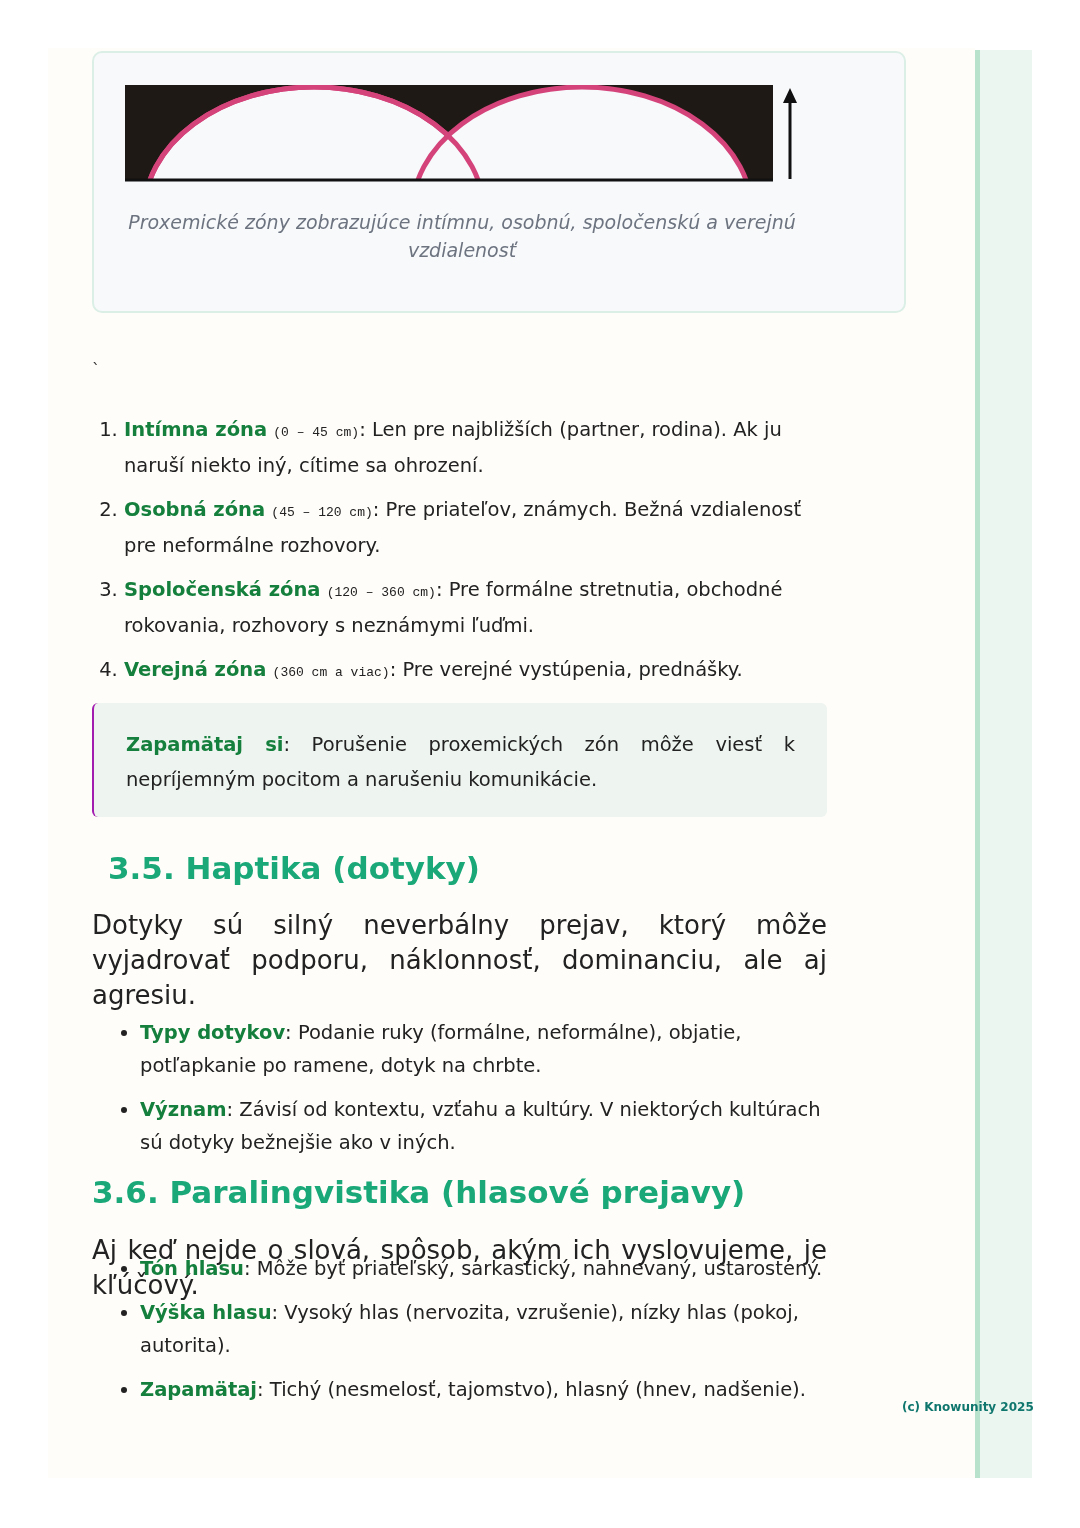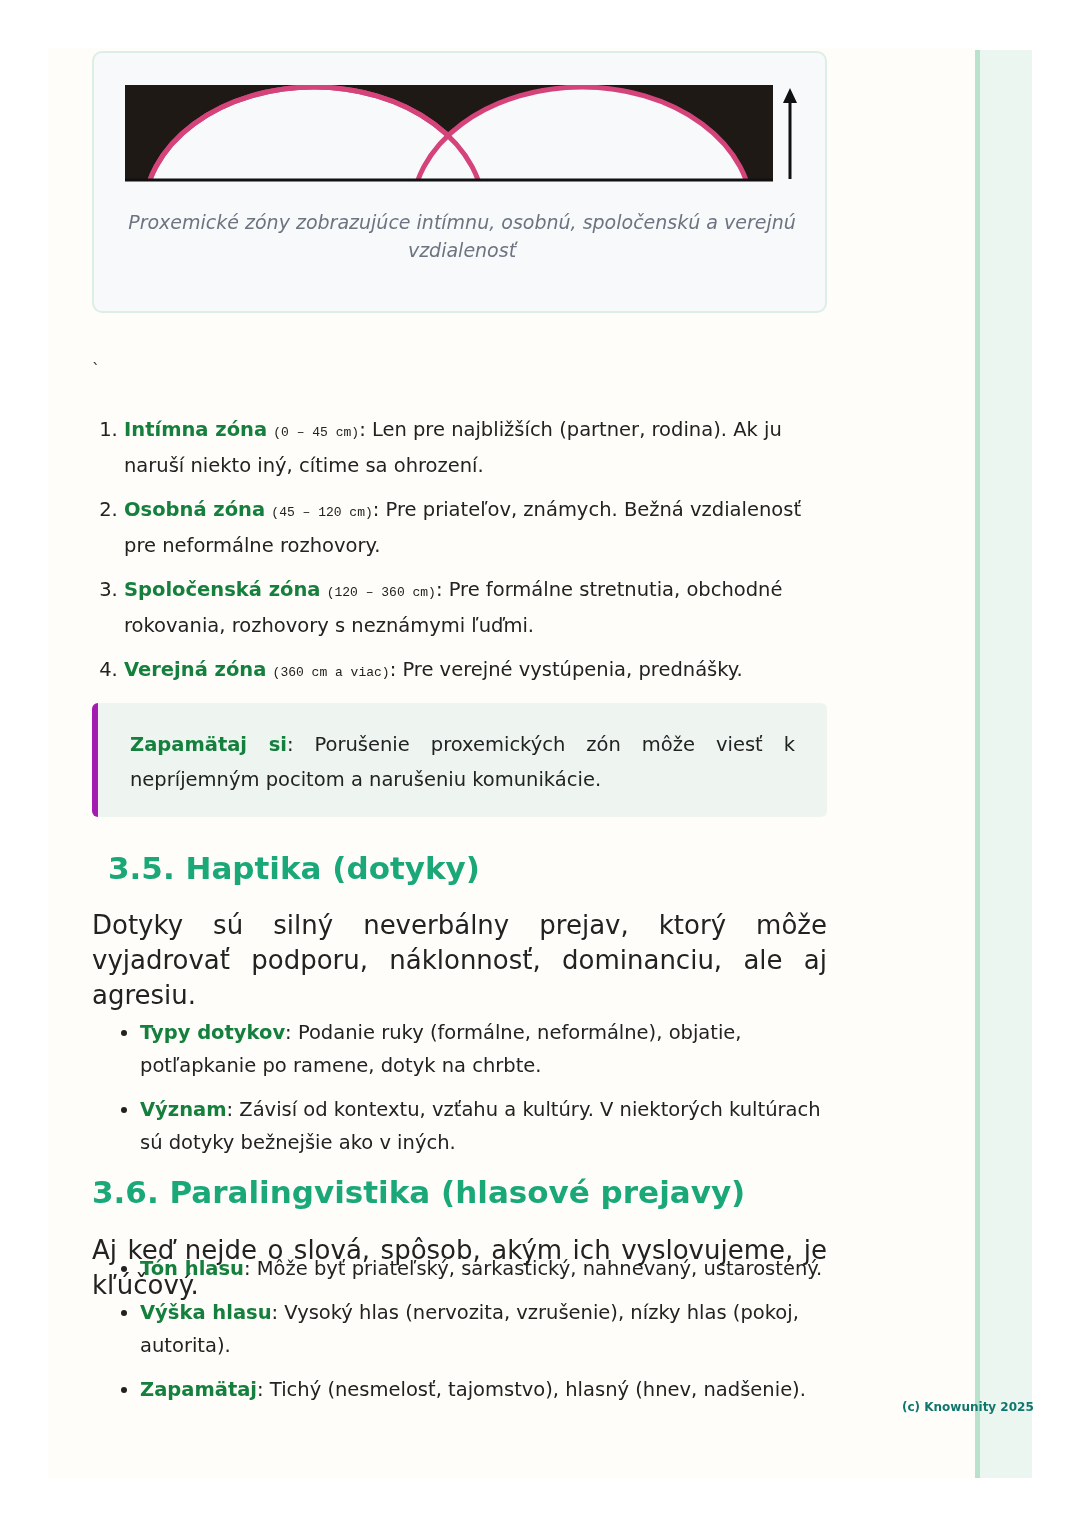--- a/index.html
+++ b/index.html
@@ -2,33 +2,33 @@
 <html><head>
 <meta charset="utf-8">
 <style>
   html, body { margin: 0; padding: 0; background: #ffffff; }
   body { width: 1080px; height: 1528px; position: relative; overflow: hidden;
          font-family: "DejaVu Sans", "Liberation Sans", sans-serif; color: #222; }
   .page { position: absolute; left: 48px; top: 48px; width: 927px; height: 1430px; background: #fffdf9; }
   .sidepanel { position: absolute; left: 975px; top: 50px; width: 57px; height: 1428px;
                background: #eaf6ef; border-left: 5px solid #b9e2cd; box-sizing: border-box; }
   .content { position: absolute; left: 92px; top: 0; width: 735px; }
-  .figure { position: absolute; left: 0; top: 51px; width: 735px; height: 262px; box-sizing: border-box;
+  .figure { position: absolute; left: 0; top: 51px; width: 814px; height: 262px; box-sizing: border-box;
             background: #f7f9fb; border: 2px solid #dcefe7; border-radius: 10px; }
   .figure-img { position: absolute; left: 30px; top: 30px; width: 676px; height: 102px; }
   .figure-caption { position: absolute; left: 30px; top: 155px; width: 676px; text-align: center;
                     font-style: italic; font-size: 19px; line-height: 28px; color: #6d7480; }
   .backtick { position: absolute; left: 0; top: 360px; font-size: 16px; color: #333; }
   ol.zones { position: absolute; left: 0; top: 413px; margin: 0; padding: 0 0 0 32px; width: 735px; box-sizing: border-box;
              font-size: 19.5px; line-height: 33px; }
   ol.zones li { margin-bottom: 11px; }
   .range { font-family: Liberation Mono, monospace; font-size: 13px; }
   b { font-weight: bold; color: #15803d; }
   .callout { position: absolute; left: 0; top: 703px; width: 735px; height: 114px; box-sizing: border-box;
-             background: #eef4ef; border-left: 6px solid #a21caf; border-radius: 6px;
+             background: #eef4ef; border-left: 2px solid #a21caf; border-radius: 6px;
              padding: 24px 32px 0 32px; font-size: 19.5px; line-height: 35px; text-align: justify; }
   h2 { position: absolute; left: 0; margin: 0; font-size: 31px; font-weight: bold; color: #1aa879; }
   .h35 { top: 850px; margin-left: 16px; }
   .h36 { top: 1174px; }
   p.body { position: absolute; left: 0; width: 735px; margin: 0; font-size: 26px; line-height: 35px; text-align: justify; }
   .p35 { top: 908px; }
   .p36 { top: 1233px; }
   ul.bullets { position: absolute; left: 0; margin: 16px; padding: 0 0 0 32px; width: 735px; box-sizing: border-box;
                font-size: 19.5px; line-height: 33px; }
   ul.bullets li { margin-bottom: 11px; }

